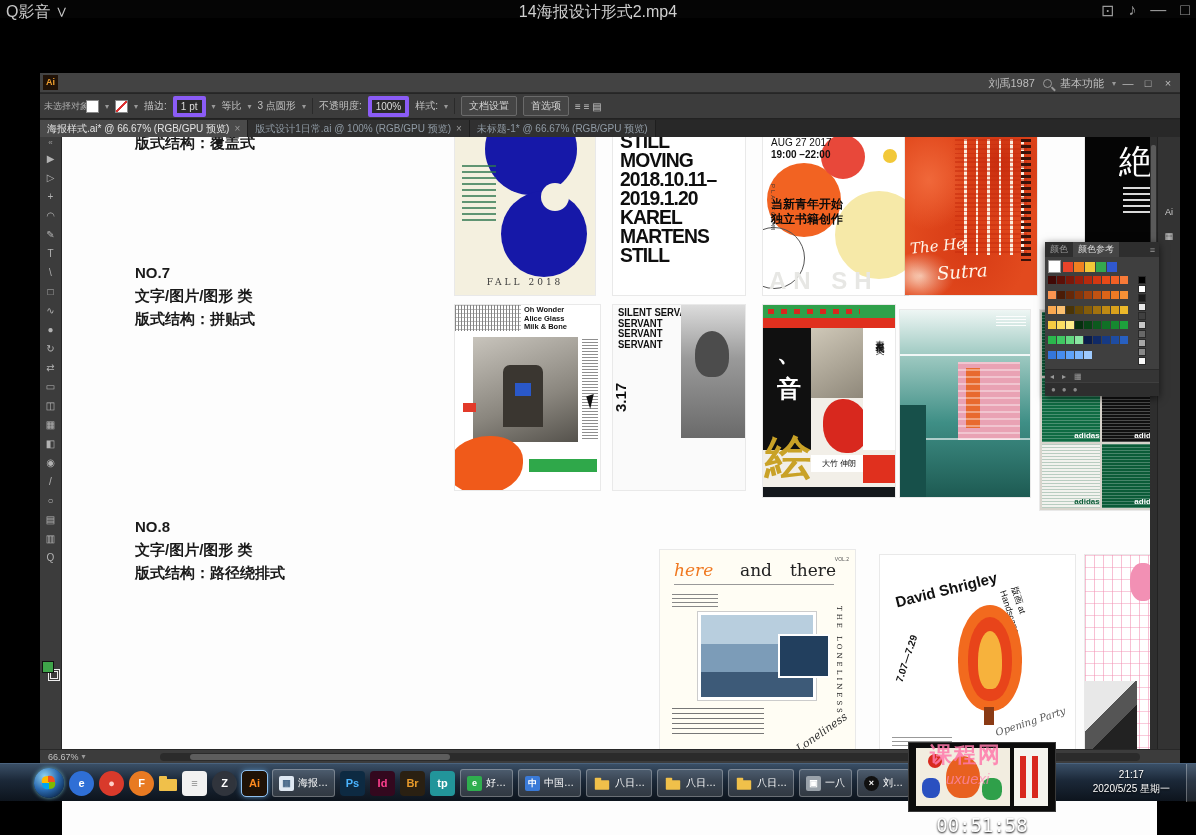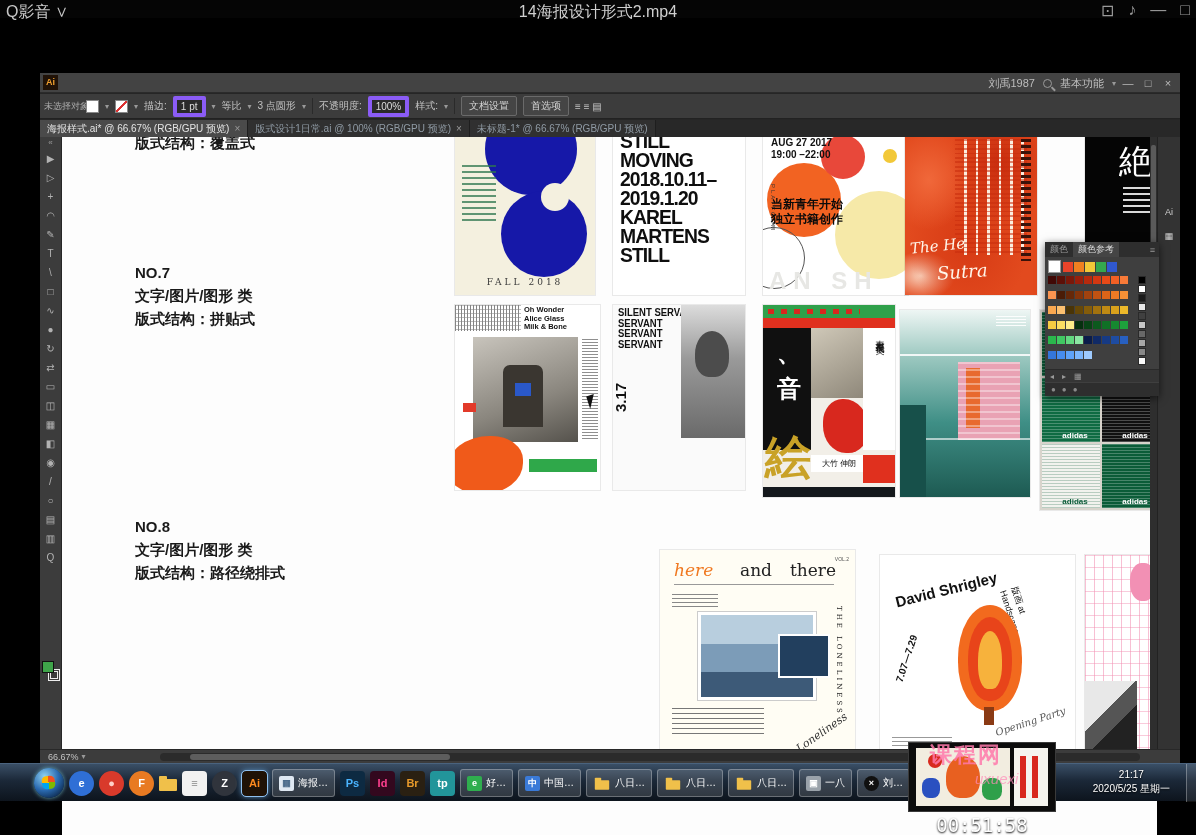--- a/index.html
+++ b/index.html
@@ -111,21 +111,21 @@
         letter-spacing:-1px; color:#0e0e0e; transform:scaleX(.92); transform-origin:left top; }
   #p-still .lines span { display:block; }
 
   
   #p-plat { left:701px; top:-2px; width:145px; height:160px; }
   #p-plat .co { left:4px; top:28px; width:74px; height:74px; background:#f26322; border-radius:50%; }
   #p-plat .cr { left:58px; top:0; width:44px; height:44px; background:#e8483a; border-radius:50%; }
   #p-plat .cy { left:72px; top:56px; width:88px; height:88px; background:#f6e9a8; border-radius:50%; }
   #p-plat .cd { left:120px; top:14px; width:14px; height:14px; background:#f2c838; border-radius:50%; }
   #p-plat .cout { left:-20px; top:92px; width:62px; height:62px; border:1px solid #555; border-radius:50%; }
-  #p-plat .date { left:8px; top:2px; font-size:10px; font-weight:700; color:#111; }
+  #p-plat .date { left:8px; top:2px; font-size:10px; font-weight:400; color:#111; }
   #p-plat .time { left:8px; top:14px; font-size:10px; font-weight:700; color:#111; }
   #p-plat .cn { left:8px; top:62px; font-size:12px; font-weight:800; color:#0a0a0a; line-height:15px; z-index:3; }
   #p-plat .side { left:-14px; top:70px; font-size:6px; letter-spacing:2px; transform:rotate(90deg); color:#333; }
   #p-plat .ghost { left:6px; bottom:0px; font-size:24px; font-weight:800; letter-spacing:7px; color:#e7e7e4; }
 
   
   #p-sutra { left:843px; top:-2px; width:132px; height:160px;
      background:
        radial-gradient(42px 50px at 18% 28%, #f0683a, transparent),
        radial-gradient(52px 62px at 72% 18%, #c92d0e, transparent),
@@ -211,21 +211,21 @@
   #p-glitch .dark { left:0; top:95px; width:26px; height:92px; background:#17504a; }
   #p-glitch .tx { right:4px; top:6px; width:30px; height:10px;
      background:repeating-linear-gradient(180deg, rgba(255,255,255,.9) 0 1px, transparent 1px 3px); }
 
   
   #p-adidas { left:978px; top:173px; width:122px; height:200px; background:#d8d4cc; padding:2px;
      display:grid; grid-template-columns:1fr 1fr; grid-template-rows:1fr 1fr 1fr; gap:2px; overflow:hidden; }
   .ad { position:relative; color:#fff; font-size:8px; font-weight:700; overflow:hidden; }
   .ad:before { content:""; position:absolute; inset:0;
      background:repeating-linear-gradient(180deg, rgba(255,255,255,.25) 0 1px, transparent 1px 3px); }
-  .ad span { position:absolute; left:4px; bottom:2px; width:100%; text-align:center; }
+  .ad span { position:absolute; left:16px; bottom:2px; width:100%; text-align:center; }
   .ad1 { background:#0b5c38; } .ad2 { background:#083f27; } .ad3 { background:#0e6b42; }
   .ad4 { background:#101010; } .ad5 { background:#f2f2ee; color:#0b5c38; } .ad6 { background:#0b5c38; }
   .ad5:before { background:repeating-linear-gradient(180deg, rgba(11,92,56,.25) 0 1px, transparent 1px 3px); }
 
   
   #p-design { left:378px; top:411px; width:210px; height:207px; }
   #p-design .t1 { left:56px; top:6px; font-size:13px; font-weight:700; letter-spacing:4px; color:#111; }
   #p-design .t2 { left:56px; top:25px; font-size:13px; font-weight:700; letter-spacing:2px; color:#111; }
   #p-design .o { background:#ff4f00; }
   #p-design .o1 { left:62px; top:44px; width:86px; height:32px; }
@@ -318,21 +318,21 @@
   #preview .a2 { left:6px; top:30px; width:18px; height:20px; background:#2a50c0; border-radius:40%; }
   #preview .a3 { left:66px; top:30px; width:20px; height:22px; background:#2fa04a; border-radius:40%; }
   #preview .a4 { left:12px; top:6px; width:14px; height:14px; background:#d82a1e; border-radius:50%; }
   #preview .strip { position:absolute; right:7px; top:5px; width:34px; height:58px; background:#f5f4ee; }
   #preview .strip i { position:absolute; top:8px; width:6px; height:42px; background:#d8281e; }
   #preview .s1 { left:6px; } #preview .s2 { left:18px; }
   #timestamp { position:absolute; left:908px; top:814px; width:148px; text-align:center; color:#fff;
      font-family:"DejaVu Sans Mono",monospace; font-size:19px; z-index:31; text-shadow:0 1px 2px #000; }
   #watermark { position:absolute; left:930px; top:740px; z-index:40; pointer-events:none; }
   #wm1 { font-size:22px; font-weight:700; color:rgba(255,120,170,.85); letter-spacing:2px; }
-  #wm2 { font-size:15px; font-style:italic; color:rgba(255,140,185,.7); margin-left:45px; }
+  #wm2 { font-size:15px; font-style:italic; color:rgba(255,140,185,.7); margin-left:16px; }
 </style>
 </head>
 <body>
 
 <div id="player-titlebar">
   <span id="player-appname">Q影音 ∨</span>
   <span id="player-title">14海报设计形式2.mp4</span>
   <span id="player-icons">
       <span>⊡</span>
       <span>♪</span>

